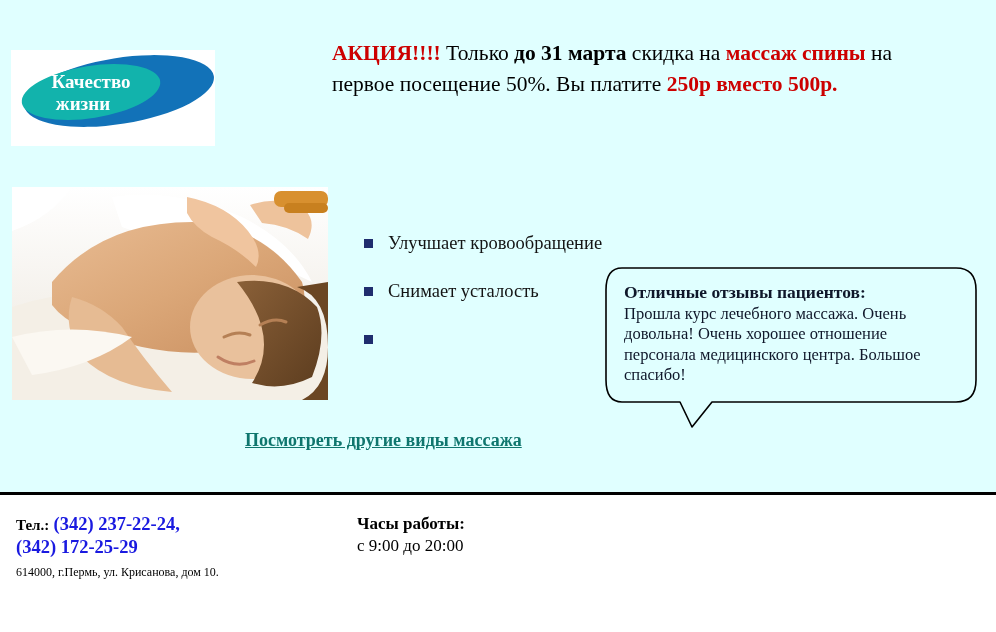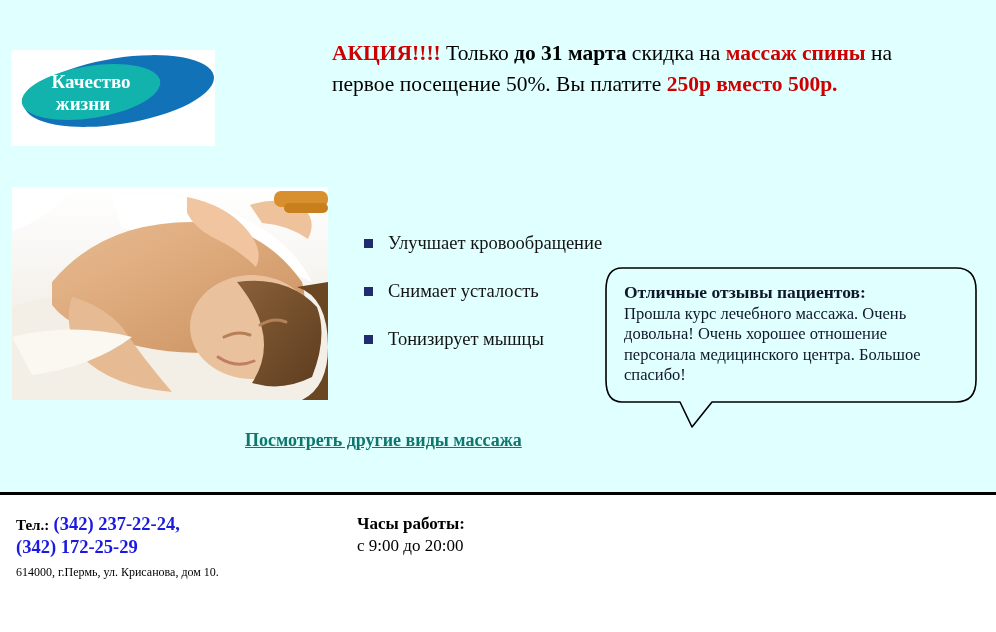--- a/index.html
+++ b/index.html
@@ -262,21 +262,20 @@
       <li class="benefit-item">
         <span class="benefit-bullet"></span>
         <span>Улучшает кровообращение</span>
       </li>
       <li class="benefit-item">
         <span class="benefit-bullet"></span>
         <span>Снимает усталость</span>
       </li>
       <li class="benefit-item">
         <span class="benefit-bullet"></span>
-        <span>Тонизирует мышцы</span>
       </li>
     </ul>
 
     <div class="bubble-wrap">
       <svg class="bubble-svg" width="382" height="172" viewBox="0 0 382 172">
         <path d="M22 6 L356 6 Q376 6 376 28 L376 118 Q376 140 356 140 L112 140 L92 165 L80 140 L22 140 Q6 140 6 118 L6 28 Q6 6 22 6 Z" fill="#e0ffff" stroke="#000000" stroke-width="1.6" stroke-linejoin="round"></path>
       </svg>
       <div class="bubble-text">
         <span class="bubble-title">Отличные отзывы пациентов:</span>
         <span>Прошла курс лечебного массажа. Очень довольна! Очень хорошее отношение персонала медицинского центра. Большое спасибо!</span>

